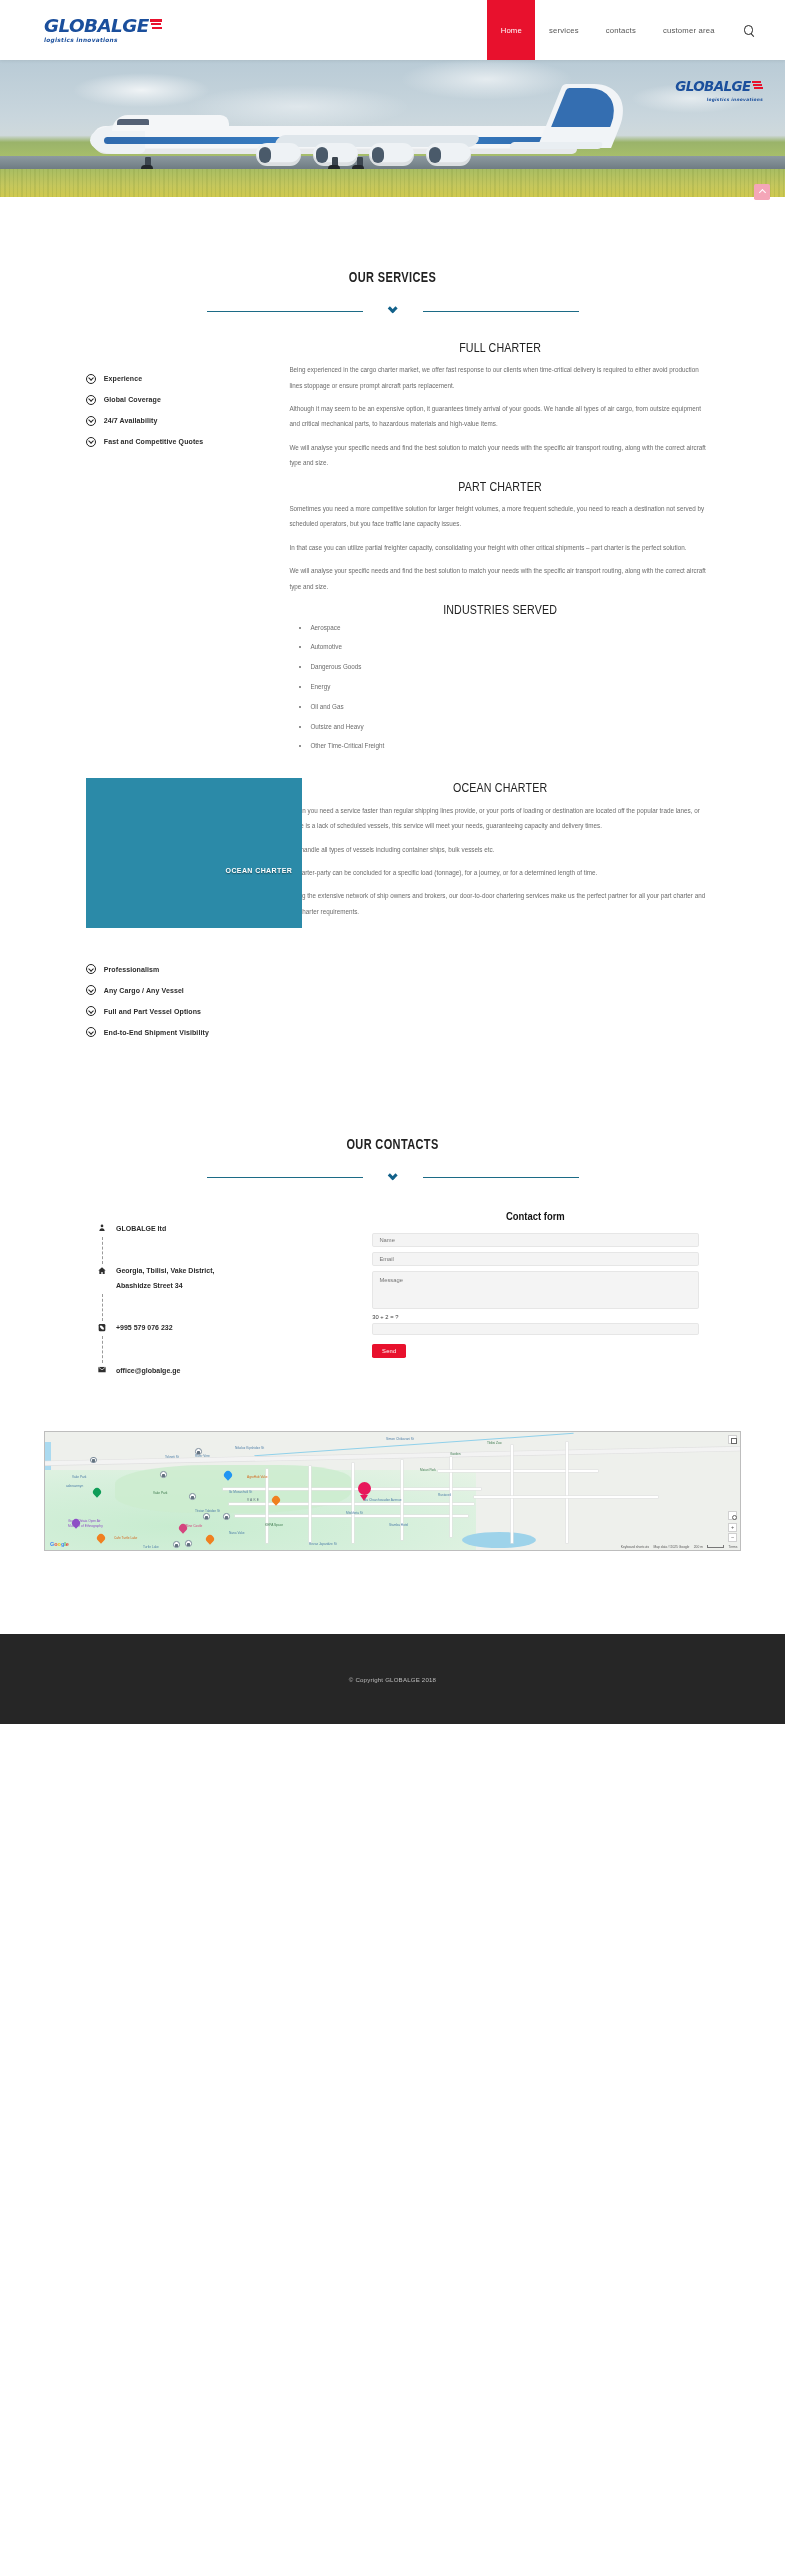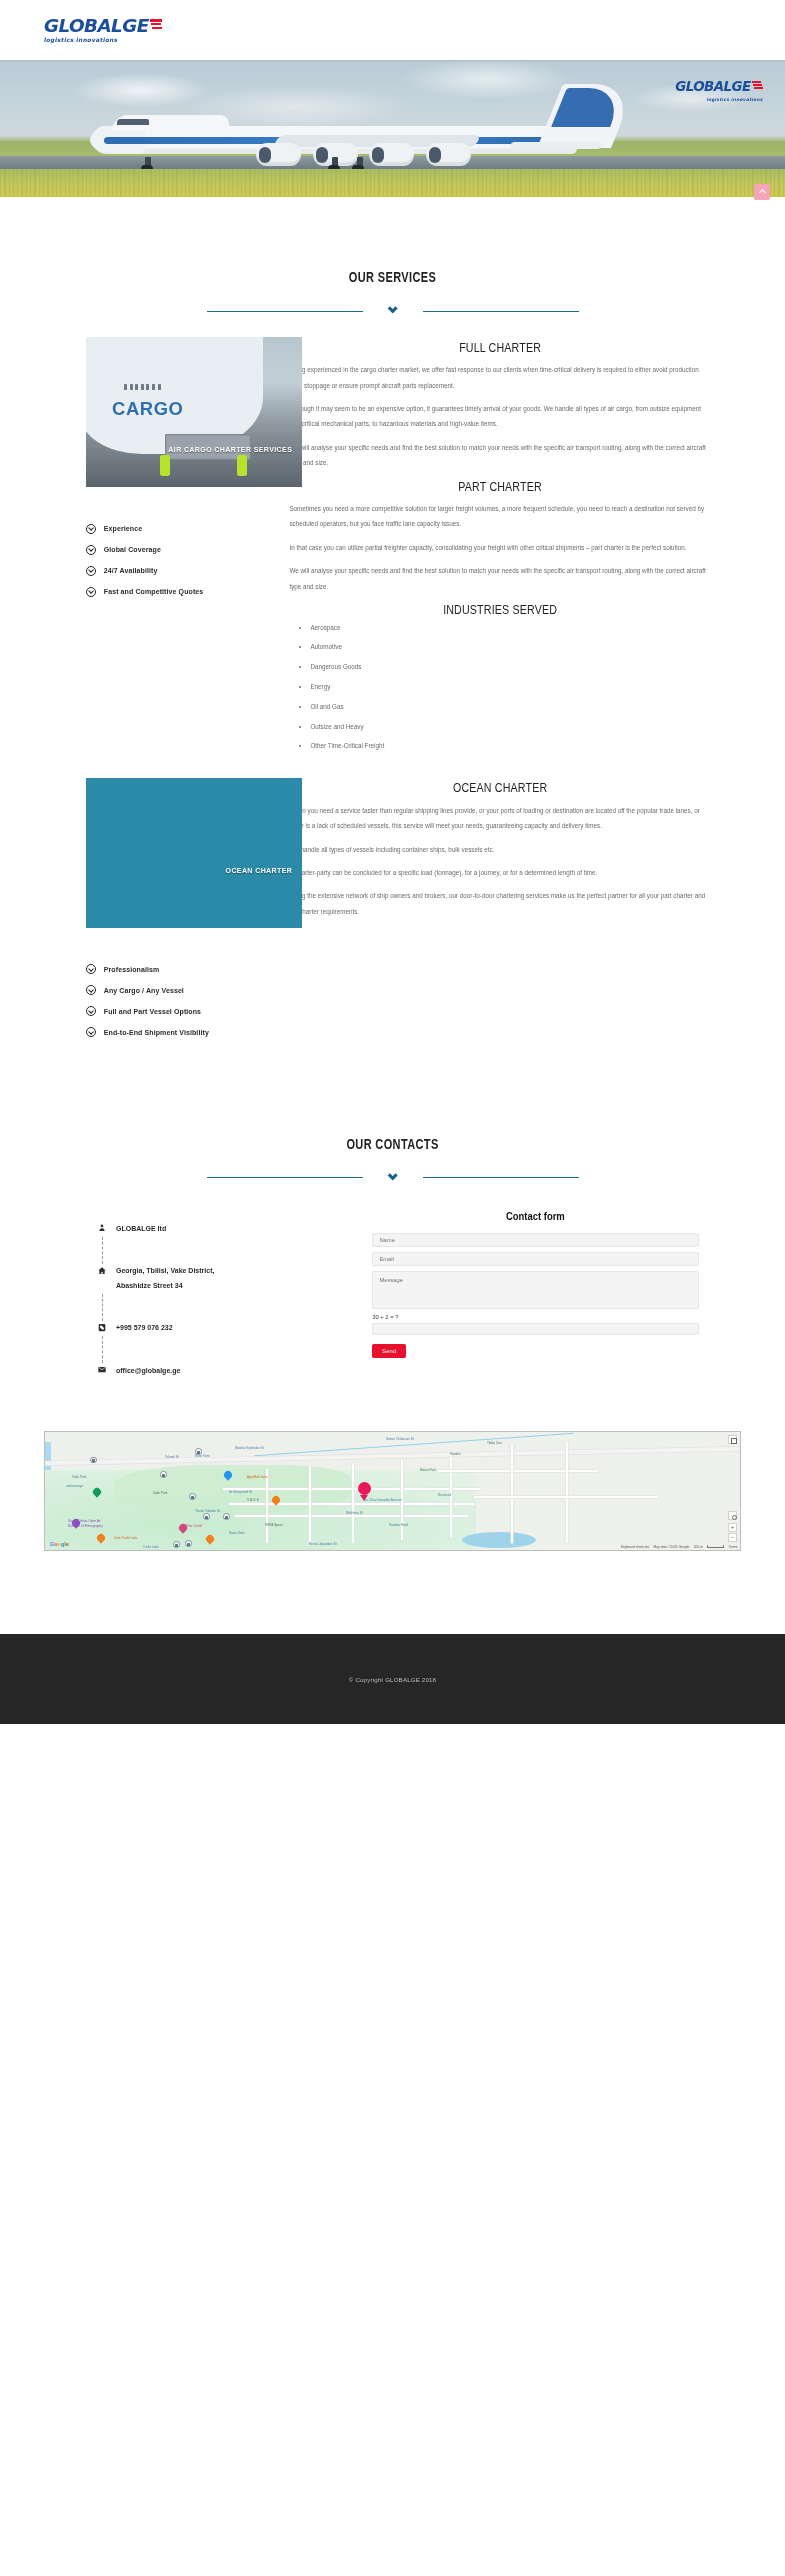--- a/index.html
+++ b/index.html
@@ -242,20 +242,29 @@
           <span class="logo-text">GLOBALGE</span>
           <span class="logo-bars">
               <i></i>
               <i></i>
               <i></i>
             </span>
         </div>
         <span class="logo-sub">logistics innovations</span>
       </div>
     </div>
+    <nav class="nav">
+      <a href="#" class="active">Home</a>
+      <a href="#">services</a>
+      <a href="#">contacts</a>
+      <a href="#">customer area</a>
+      <span class="search-btn">
+        <span class="search-ico"></span>
+      </span>
+    </nav>
   </div>
 
   <div class="hero">
     <div class="clouds"></div>
     <div class="runway"></div>
     <div class="plane">
       <div class="fuselage"></div>
         <div class="nose"></div>
         <div class="hump"></div>
       <div class="cockpit"></div>
@@ -299,36 +308,20 @@
     <div class="divider">
       <span class="ln"></span>
       <span class="chev">
           <span></span>
         </span>
       <span class="ln"></span>
     </div>
 
     <div class="svc-grid">
       <div class="svc-left">
-        <div class="thumb air">
-          <span class="dots">
-              <i></i>
-              <i></i>
-              <i></i>
-              <i></i>
-              <i></i>
-              <i></i>
-              <i></i>
-            </span>
-          <span class="cargo-word">CARGO</span>
-          <span class="pallet"></span>
-          <span class="worker a"></span>
-            <span class="worker b"></span>
-          <span class="thumb-label">AIR CARGO CHARTER SERVICES</span>
-        </div>
         <div class="feature-list">
           <div class="feature">
             <span class="check"></span>
             <span class="feature-lbl">Experience</span>
           </div>
           <div class="feature">
             <span class="check"></span>
             <span class="feature-lbl">Global Coverage</span>
           </div>
           <div class="feature">

